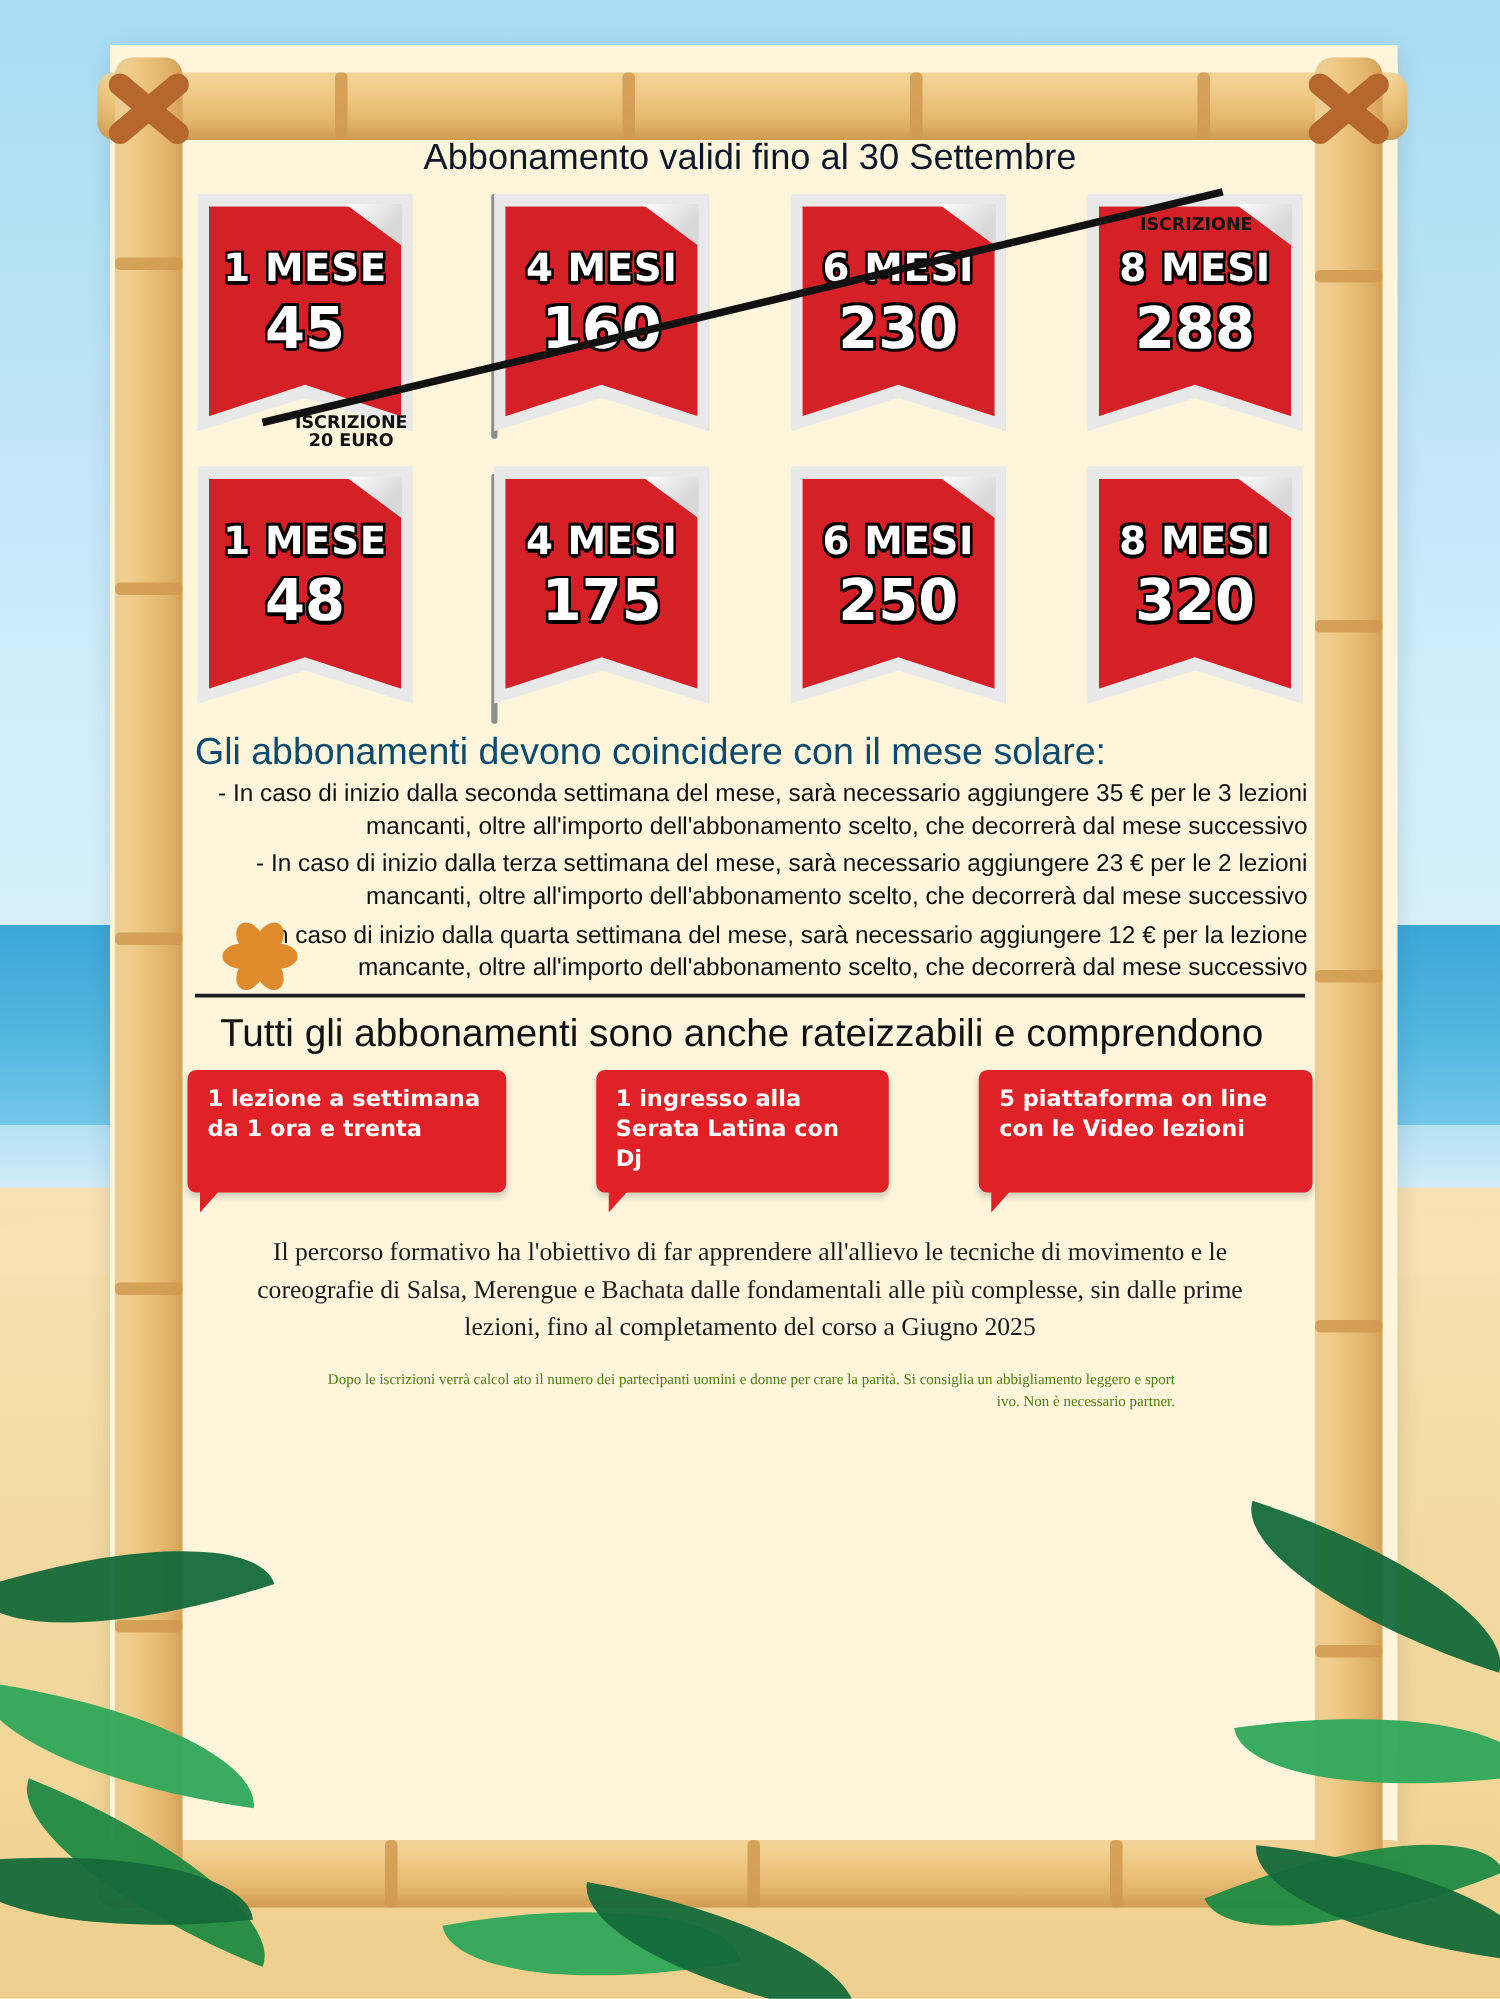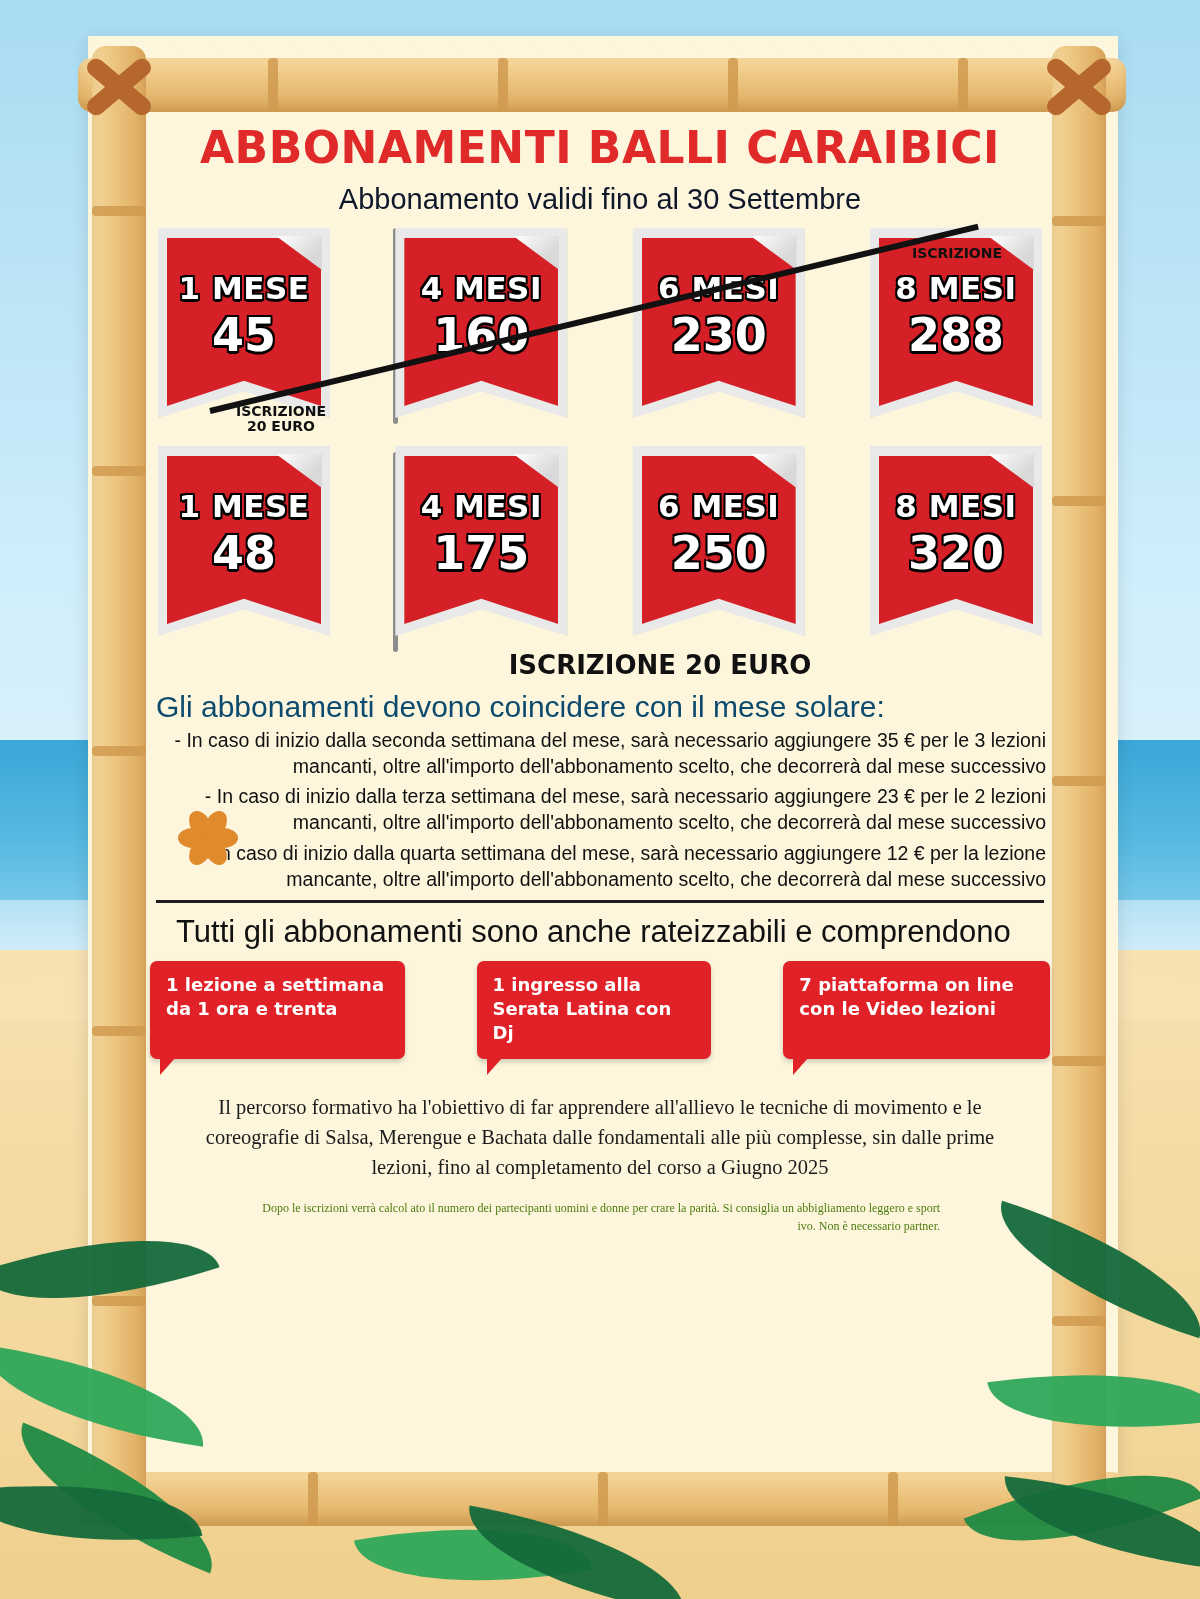--- a/index.html
+++ b/index.html
@@ -354,21 +354,20 @@
   <div class="leaf dark" style="left:-30px; top:1490px; transform:rotate(-6deg);"></div>
   <div class="leaf dark" style="left:1210px; top:1270px; transform:rotate(198deg);"></div>
   <div class="leaf light" style="left:1220px; top:1350px; transform:rotate(172deg);"></div>
   <div class="leaf" style="left:1190px; top:1430px; transform:rotate(158deg);"></div>
   <div class="leaf dark" style="left:1230px; top:1500px; transform:rotate(186deg);"></div>
   <div class="leaf light" style="left:360px; top:1540px; transform:rotate(-10deg);"></div>
   <div class="leaf dark" style="left:690px; top:1545px; transform:rotate(190deg);"></div>
 
   <div class="content">
 
-    <div class="title">ABBONAMENTI BALLI CARAIBICI</div>
 
     <div class="subtitle">Abbonamento validi fino al 30 Settembre</div>
 
     <div class="price-row" style="height:200px;">
       <div class="divider-vert"></div>
 
       <div class="banner">
         <div class="paper"></div>
         <div class="red"></div>
         <div class="curl"></div>
@@ -447,36 +446,35 @@
 
       <div class="banner">
         <div class="paper"></div>
         <div class="red"></div>
         <div class="curl"></div>
         <div class="months">8 MESI</div>
         <div class="amount">320</div>
       </div>
     </div>
 
-    <div class="iscrizione-center">ISCRIZIONE 20 EURO</div>
 
     <div class="rules-head">Gli abbonamenti devono coincidere con il mese solare:</div>
     <div class="rules">
       <p>- In caso di inizio dalla seconda settimana del mese, sarà necessario aggiungere 35 € per le 3 lezioni mancanti, oltre all'importo dell'abbonamento scelto, che decorrerà dal mese successivo</p>
       <p>- In caso di inizio dalla terza settimana del mese, sarà necessario aggiungere 23 € per le 2 lezioni mancanti, oltre all'importo dell'abbonamento scelto, che decorrerà dal mese successivo</p>
       <p>- In caso di inizio dalla quarta settimana del mese, sarà necessario aggiungere 12 € per la lezione mancante, oltre all'importo dell'abbonamento scelto, che decorrerà dal mese successivo</p>
     </div>
 
     <div class="hr-thin"></div>
 
     <div class="big-note">Tutti gli abbonamenti sono anche rateizzabili e comprendono</div>
 
     <div class="bubbles">
       <div class="bubble">1 lezione a settimana da 1 ora e trenta</div>
       <div class="bubble">1 ingresso alla Serata Latina con Dj</div>
-      <div class="bubble">7 piattaforma on line con le Video lezioni</div>
+      <div class="bubble">5 piattaforma on line con le Video lezioni</div>
     </div>
 
     <div class="footer-main">Il percorso formativo ha l'obiettivo di far apprendere all'allievo le tecniche di movimento e le coreografie di Salsa, Merengue e Bachata dalle fondamentali alle più complesse, sin dalle prime lezioni, fino al  completamento del corso a Giugno 2025</div>
     <div class="footer-sub">Dopo le iscrizioni verrà calcol ato il numero dei partecipanti uomini e donne per crare la parità. Si consiglia un abbigliamento leggero e sport ivo. Non è necessario partner.</div>
 
   </div>
 </div>
 
 </body></html>

